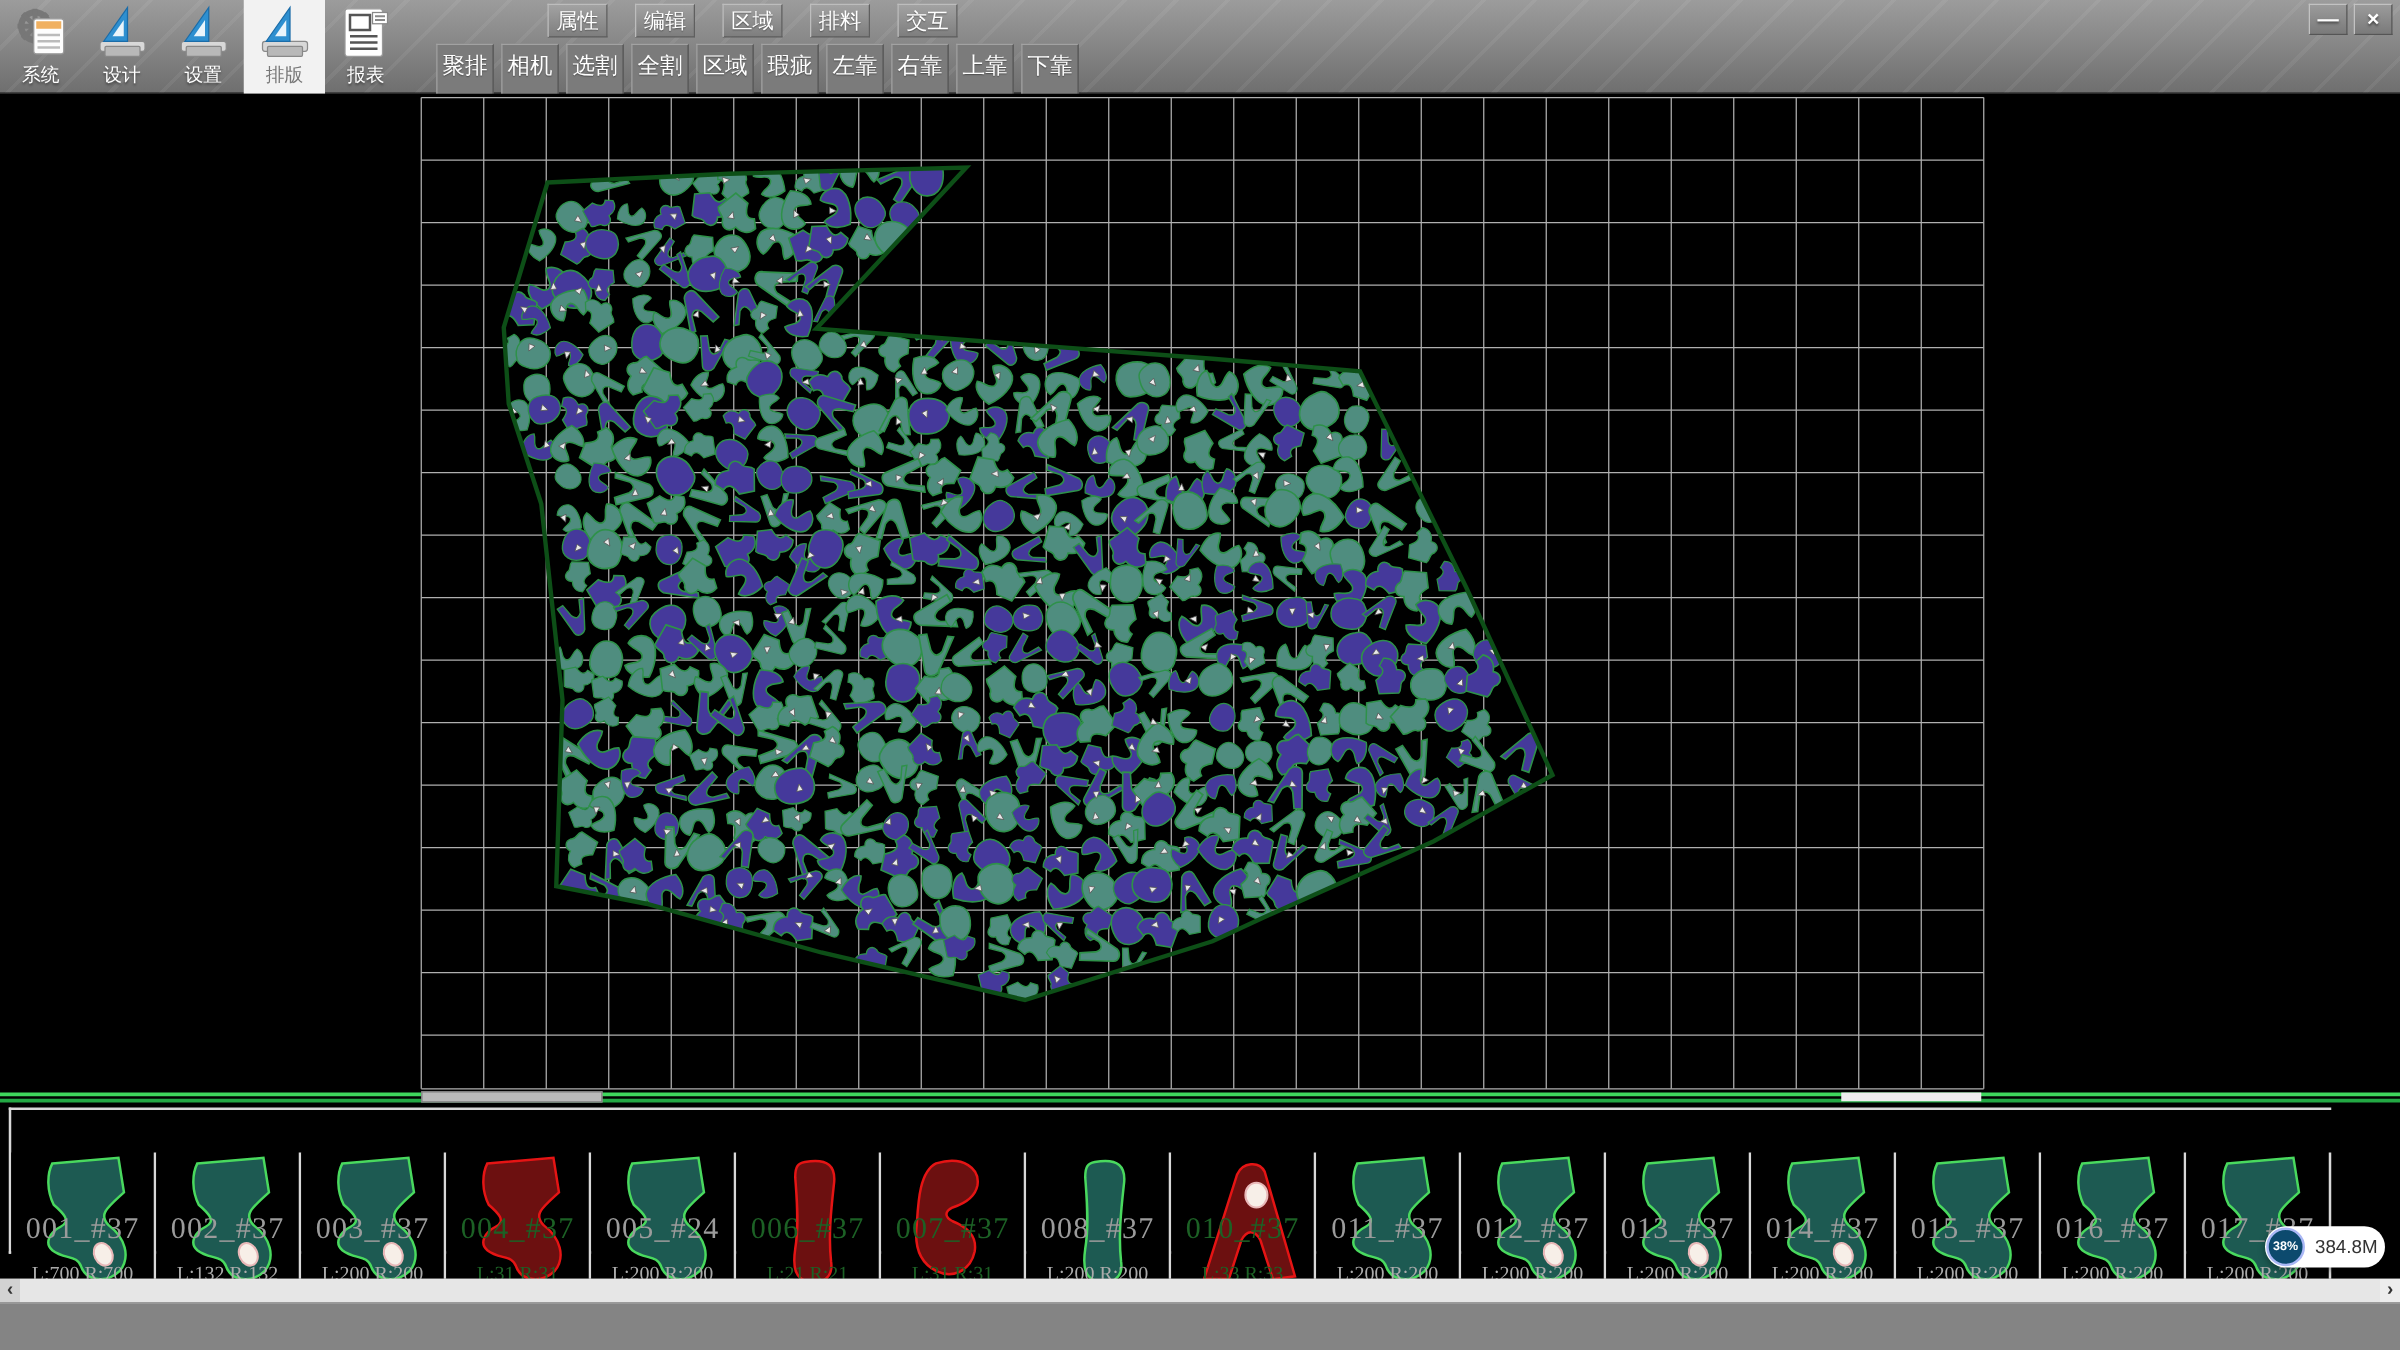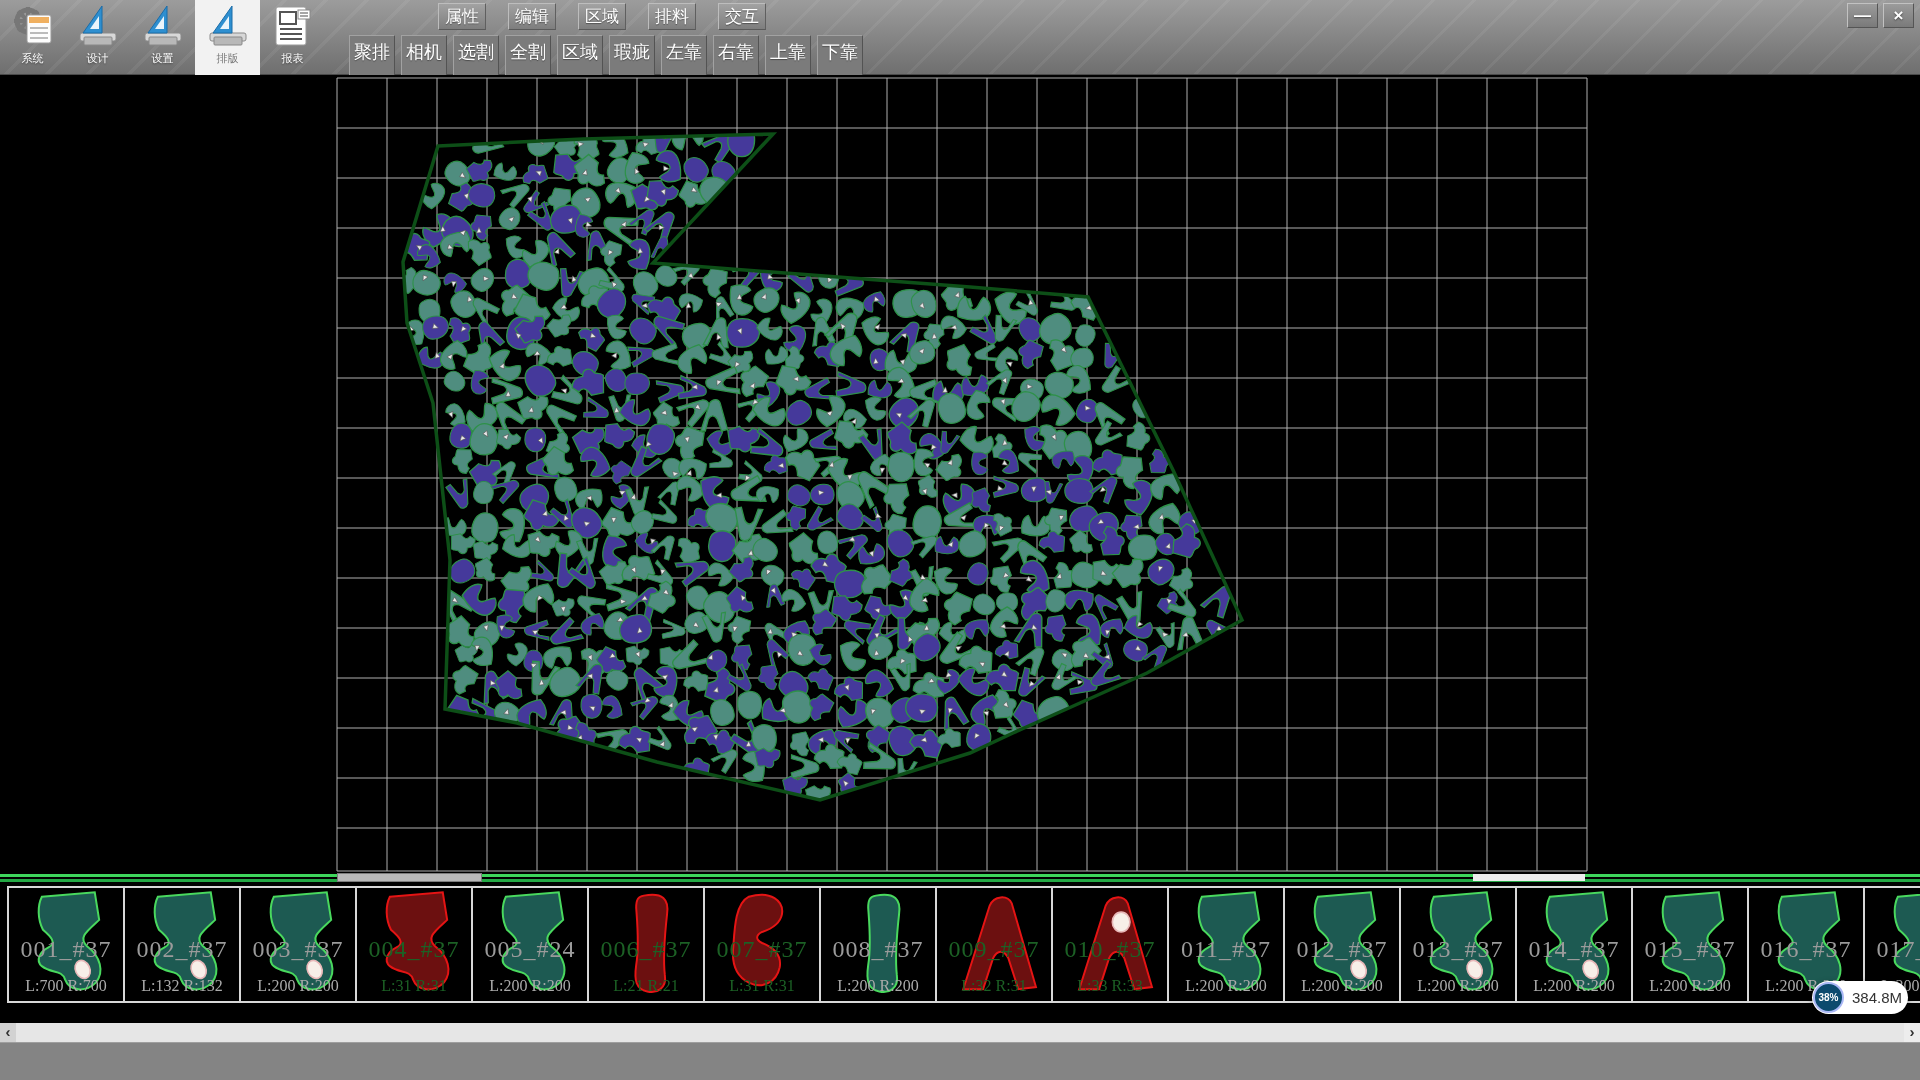--- a/index.html
+++ b/index.html
@@ -10,21 +10,21 @@
   
   #toolbar{position:absolute;left:0;top:0;width:1920px;height:75px;
     background:linear-gradient(#9c9c9c,#8a8a8a 40%,#6f6f6f);border-bottom:1px solid #4a4a4a;}
   #toolbar .texture{position:absolute;inset:0;pointer-events:none;
     background:repeating-linear-gradient(135deg,transparent 0 26px,rgba(255,255,255,.06) 26px 29px);}
   #app-launcher{position:absolute;left:0;top:0;height:75px;display:flex;}
   .app-cell{width:65px;height:75px;display:flex;flex-direction:column;align-items:center;
     justify-content:flex-start;padding-top:3px;cursor:pointer;}
   .app-cell.selected{background:#f2f2f2;}
   .app-cell .ic{width:46px;height:46px;}
-  .app-cell .lbl{font-size:11px;color:#fff;text-shadow:0 1px 2px rgba(0,0,0,.45);margin-top:2px;}
+  .app-cell .lbl{font-size:15px;color:#fff;text-shadow:0 1px 2px rgba(0,0,0,.45);margin-top:2px;}
   .app-cell.selected .lbl{color:#777;text-shadow:none;}
 
   #tab-row{position:absolute;left:438px;top:3px;display:flex;gap:22px;}
   .tab{width:48px;height:27px;line-height:25px;text-align:center;color:#fff;font-size:17px;
     background:linear-gradient(#a2a2a2,#7e7e7e);border:1px solid;
     border-color:#bdbdbd #5f5f5f #5a5a5a #bdbdbd;text-shadow:0 1px 1px rgba(0,0,0,.4);cursor:pointer;}
   #btn-row{position:absolute;left:349px;top:35px;display:flex;gap:6px;}
   .tbtn{width:46px;height:48px;line-height:32px;text-align:center;color:#fff;font-size:18px;
     background:#7b7b7b;border:1px solid;border-color:#a2a2a2 #535353 #4e4e4e #a2a2a2;
     text-shadow:0 1px 1px rgba(0,0,0,.4);cursor:pointer;}
@@ -45,21 +45,21 @@
   #gl2{top:879px;height:3px;background:#23a844;}
   #hscroll-thumb-left{position:absolute;left:337px;top:873px;width:145px;height:9px;
     background:#b9b9b9;border:1px solid #7d7d7d;}
   #hscroll-thumb-right{position:absolute;left:1473px;top:874px;width:112px;height:7px;background:#ededed;}
 
   
   #thumb-strip{position:absolute;left:0;top:884px;width:1920px;height:139px;background:#000;overflow:hidden;}
   #thumb-row{position:absolute;left:7px;top:2px;display:flex;border-top:2px solid #d8d8d8;
     border-bottom:2px solid #d8d8d8;border-left:2px solid #d8d8d8;height:117px;}
   .thumb-cell{position:relative;width:116px;height:113px;background:#000;
-    border-right:2px solid #d8d8d8;flex:none;cursor:pointer;}
+    border-right:2px solid #d8d8d8;flex:none;cursor:pointer;margin-top:34px;}
   .thumb-cell svg{position:absolute;left:6px;top:1px;}
   .t-name{position:absolute;left:0;top:48px;width:100%;text-align:center;
     font-family:"Liberation Serif","DejaVu Serif",serif;font-size:24px;letter-spacing:1px;}
   .t-lr{position:absolute;left:0;bottom:6px;width:100%;text-align:center;
     font-family:"Liberation Serif","DejaVu Serif",serif;font-size:16px;}
   .txt-gray .t-name{color:#9b9b9b;} .txt-gray .t-lr{color:#ababab;}
   .txt-green .t-name{color:#1c6125;} .txt-green .t-lr{color:#1c6125;font-family:Liberation Serif, serif;}
 
   
   #bottom-scrollbar{position:absolute;left:0;top:1023px;width:1920px;height:19px;background:#dcdcdc;}
@@ -1081,27 +1081,20 @@
         <div class="thumb-cell txt-gray">
           <svg width="100" height="108" viewBox="0 0 82 98">
             <path d="M40,6 C57,3 63,9 61,23 C59,41 57,60 59,78 C61,91 51,95 43,93 C33,91 31,83 33,69 C36,51 34,31 33,17 C33,9 35,7 40,6 Z" fill="#1d5a52" stroke="#49d95e" stroke-width="1.8"></path>
           </svg>
           <div class="t-name">008_#37</div>
           <div class="t-lr">L:200 R:200</div>
         </div>
         <div class="thumb-cell txt-green">
           <svg width="100" height="108" viewBox="0 0 82 98">
             <path d="M14,91 L38,15 C42,6 54,5 58,13 L80,89 L64,91 L55,63 C51,55 45,55 41,63 L32,91 Z" fill="#6c1010" stroke="#e51414" stroke-width="1.8"></path>
-          </svg>
-          <div class="t-name">009_#37</div>
-          <div class="t-lr">L:32 R:31</div>
-        </div>
-        <div class="thumb-cell txt-green">
-          <svg width="100" height="108" viewBox="0 0 82 98">
-            <path d="M14,91 L38,15 C42,6 54,5 58,13 L80,89 L64,91 L55,63 C51,55 45,55 41,63 L32,91 Z" fill="#6c1010" stroke="#e51414" stroke-width="1.8"></path>
             <ellipse cx="52" cy="30" rx="8" ry="9" transform="rotate(0 52 30)" fill="#f7efe8" stroke="#e8b8b8" stroke-width="1.5"></ellipse>
           </svg>
           <div class="t-name">010_#37</div>
           <div class="t-lr">L:33 R:33</div>
         </div>
         <div class="thumb-cell txt-gray">
           <svg width="100" height="108" viewBox="0 0 82 98">
             <path d="M20,7 L68,3 L72,28 C60,39 53,44 61,52 C73,61 77,75 69,85 C60,94 45,93 41,82 C38,73 29,77 20,70 C14,65 18,57 26,53 C34,49 28,43 21,37 C16,27 16,15 20,7 Z" fill="#1d5a52" stroke="#49d95e" stroke-width="1.8"></path>
           </svg>
           <div class="t-name">011_#37</div>

